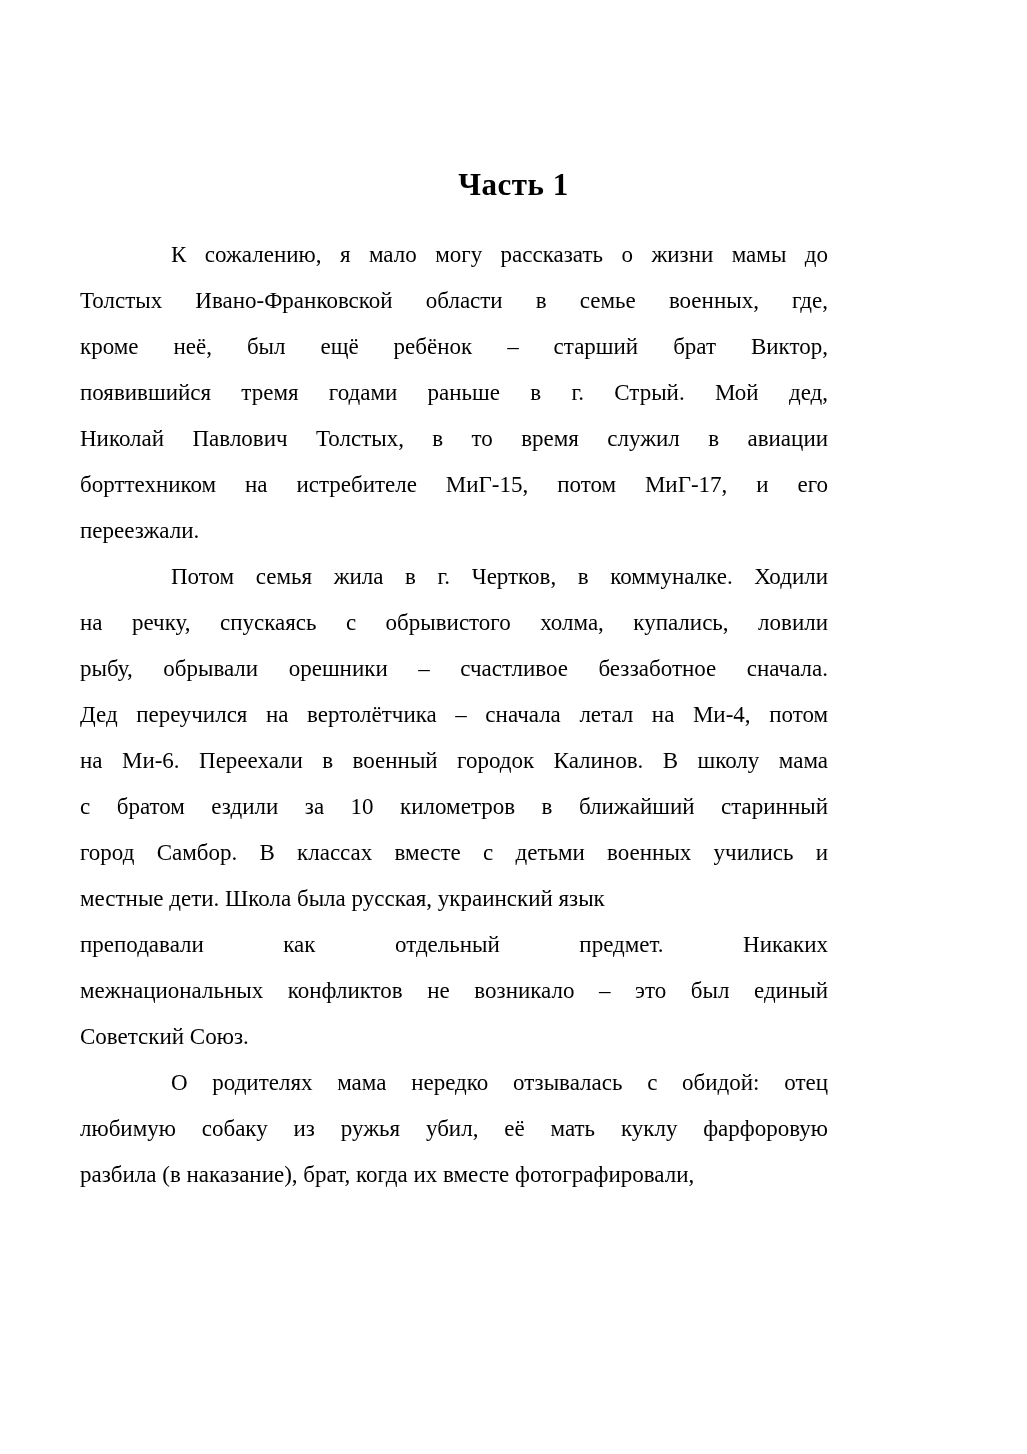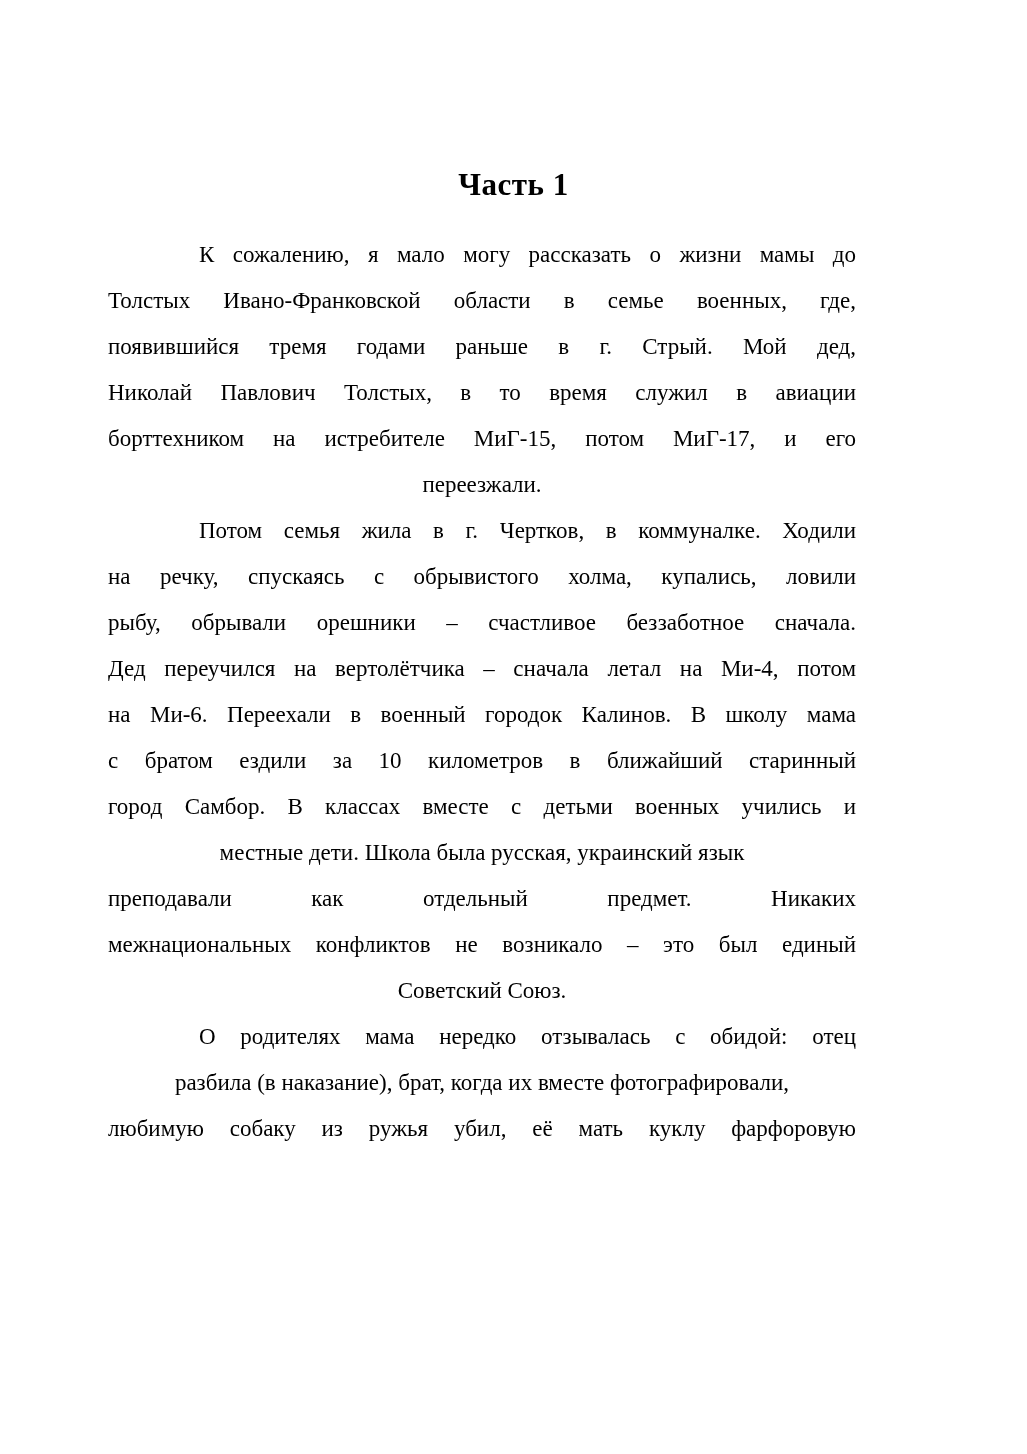--- a/index.html
+++ b/index.html
@@ -19,28 +19,28 @@
   .title {
     margin: 0;
     padding-top: 166px;
     text-align: center;
     font-size: 31px;
     line-height: 38px;
     font-weight: bold;
     letter-spacing: 0.5px;
   }
   .text-block {
-    margin-left: 108px;
+    margin-left: 80px;
     margin-top: 28px;
     width: 748px;
     font-size: 23px;
     line-height: 46px;
   }
   .line {
-    text-align: center;
+    text-align: left;
     height: 46px;
     overflow: visible;
   }
   .line.j {
     text-align: justify;
     text-align-last: justify;
     text-justify: inter-word;
   }
   .line.i {
     text-indent: 91px;
@@ -66,36 +66,37 @@
 </head>
 <body>
 
 <div class="page">
 
   <h1 class="title">Часть 1</h1>
 
   <div class="text-block">
     <div class="line j i">К сожалению, я мало могу рассказать о жизни мамы до</div>
     <div class="line j">Толстых Ивано-Франковской области в семье военных, где,</div>
+    <div class="line j">кроме неё, был ещё ребёнок – старший брат Виктор,</div>
     <div class="line j">появившийся тремя годами раньше в г. Стрый. Мой дед,</div>
     <div class="line j">Николай Павлович Толстых, в то время служил в авиации</div>
     <div class="line j">борттехником на истребителе МиГ-15, потом МиГ-17, и его</div>
     <div class="line">переезжали.</div>
     <div class="line j i">Потом семья жила в г. Чертков, в коммуналке. Ходили</div>
     <div class="line j">на речку, спускаясь с обрывистого холма, купались, ловили</div>
     <div class="line j">рыбу, обрывали орешники – счастливое беззаботное сначала.</div>
     <div class="line j">Дед переучился на вертолётчика – сначала летал на Ми-4, потом</div>
     <div class="line j">на Ми-6. Переехали в военный городок Калинов. В школу мама</div>
     <div class="line j">с братом ездили за 10 километров в ближайший старинный</div>
     <div class="line j">город Самбор. В классах вместе с детьми военных учились и</div>
     <div class="line">местные дети. Школа была русская, украинский язык</div>
     <div class="line j">преподавали как отдельный предмет. Никаких</div>
     <div class="line j">межнациональных конфликтов не возникало – это был единый</div>
     <div class="line">Советский Союз.</div>
     <div class="line j i">О родителях мама нередко отзывалась с обидой: отец</div>
+    <div class="line j">любимую собаку из ружья убил, её мать куклу фарфоровую</div>
     <div class="line">разбила (в наказание), брат, когда их вместе фотографировали,</div>
-    <div class="line j">любимую собаку из ружья убил, её мать куклу фарфоровую</div>
   </div>
 
   <div class="footer-rule"></div>
   <div class="page-number">6</div>
 
 </div>
 
 </body></html>

